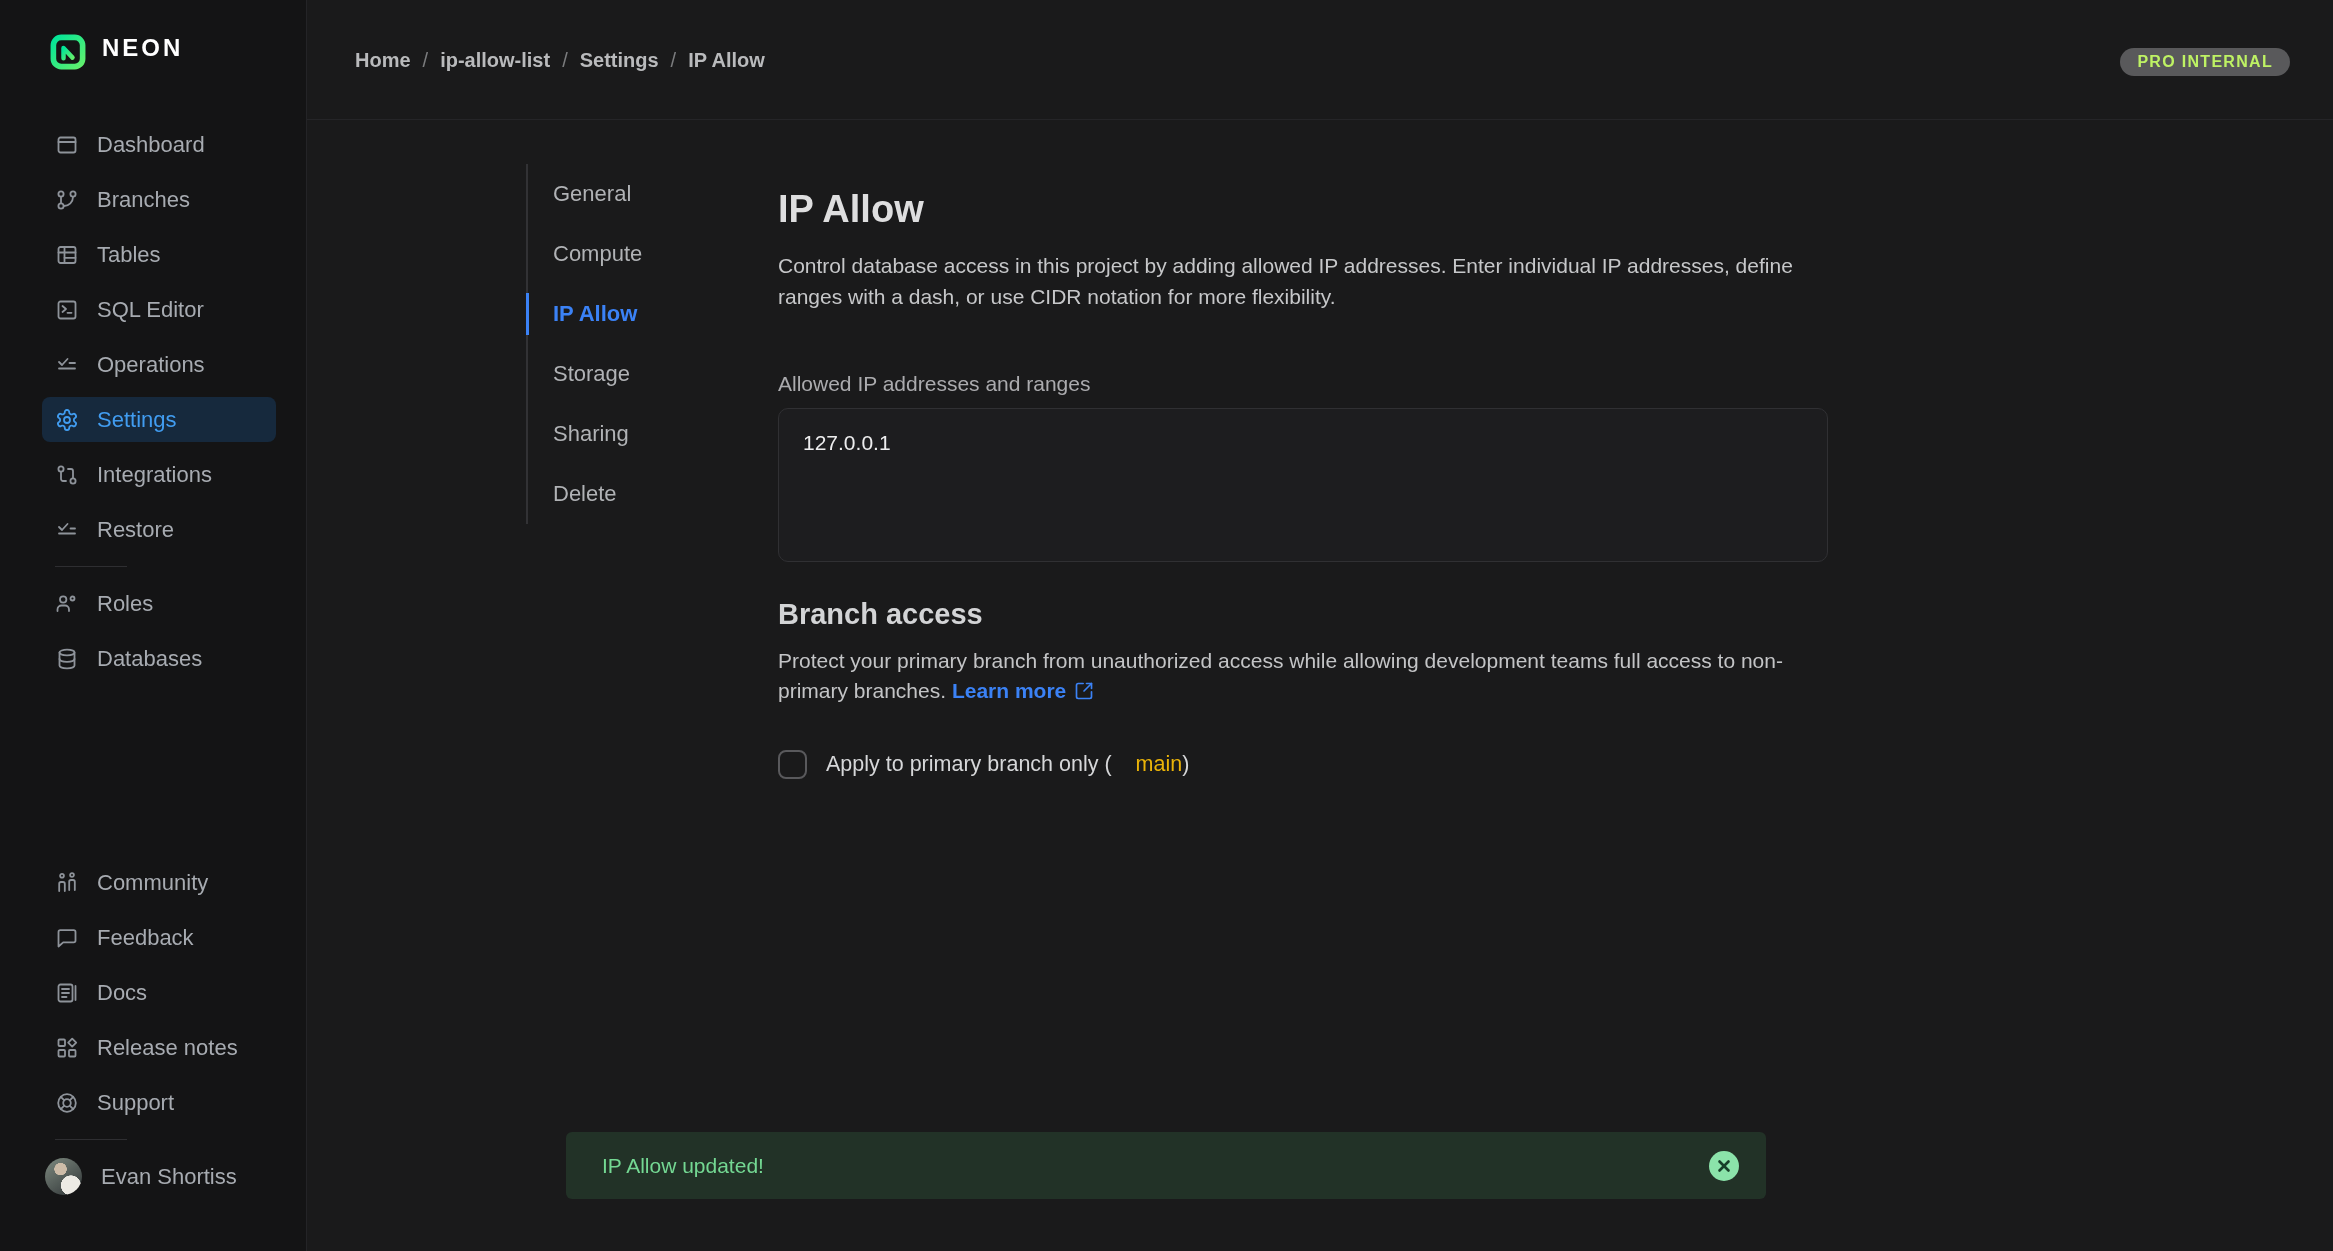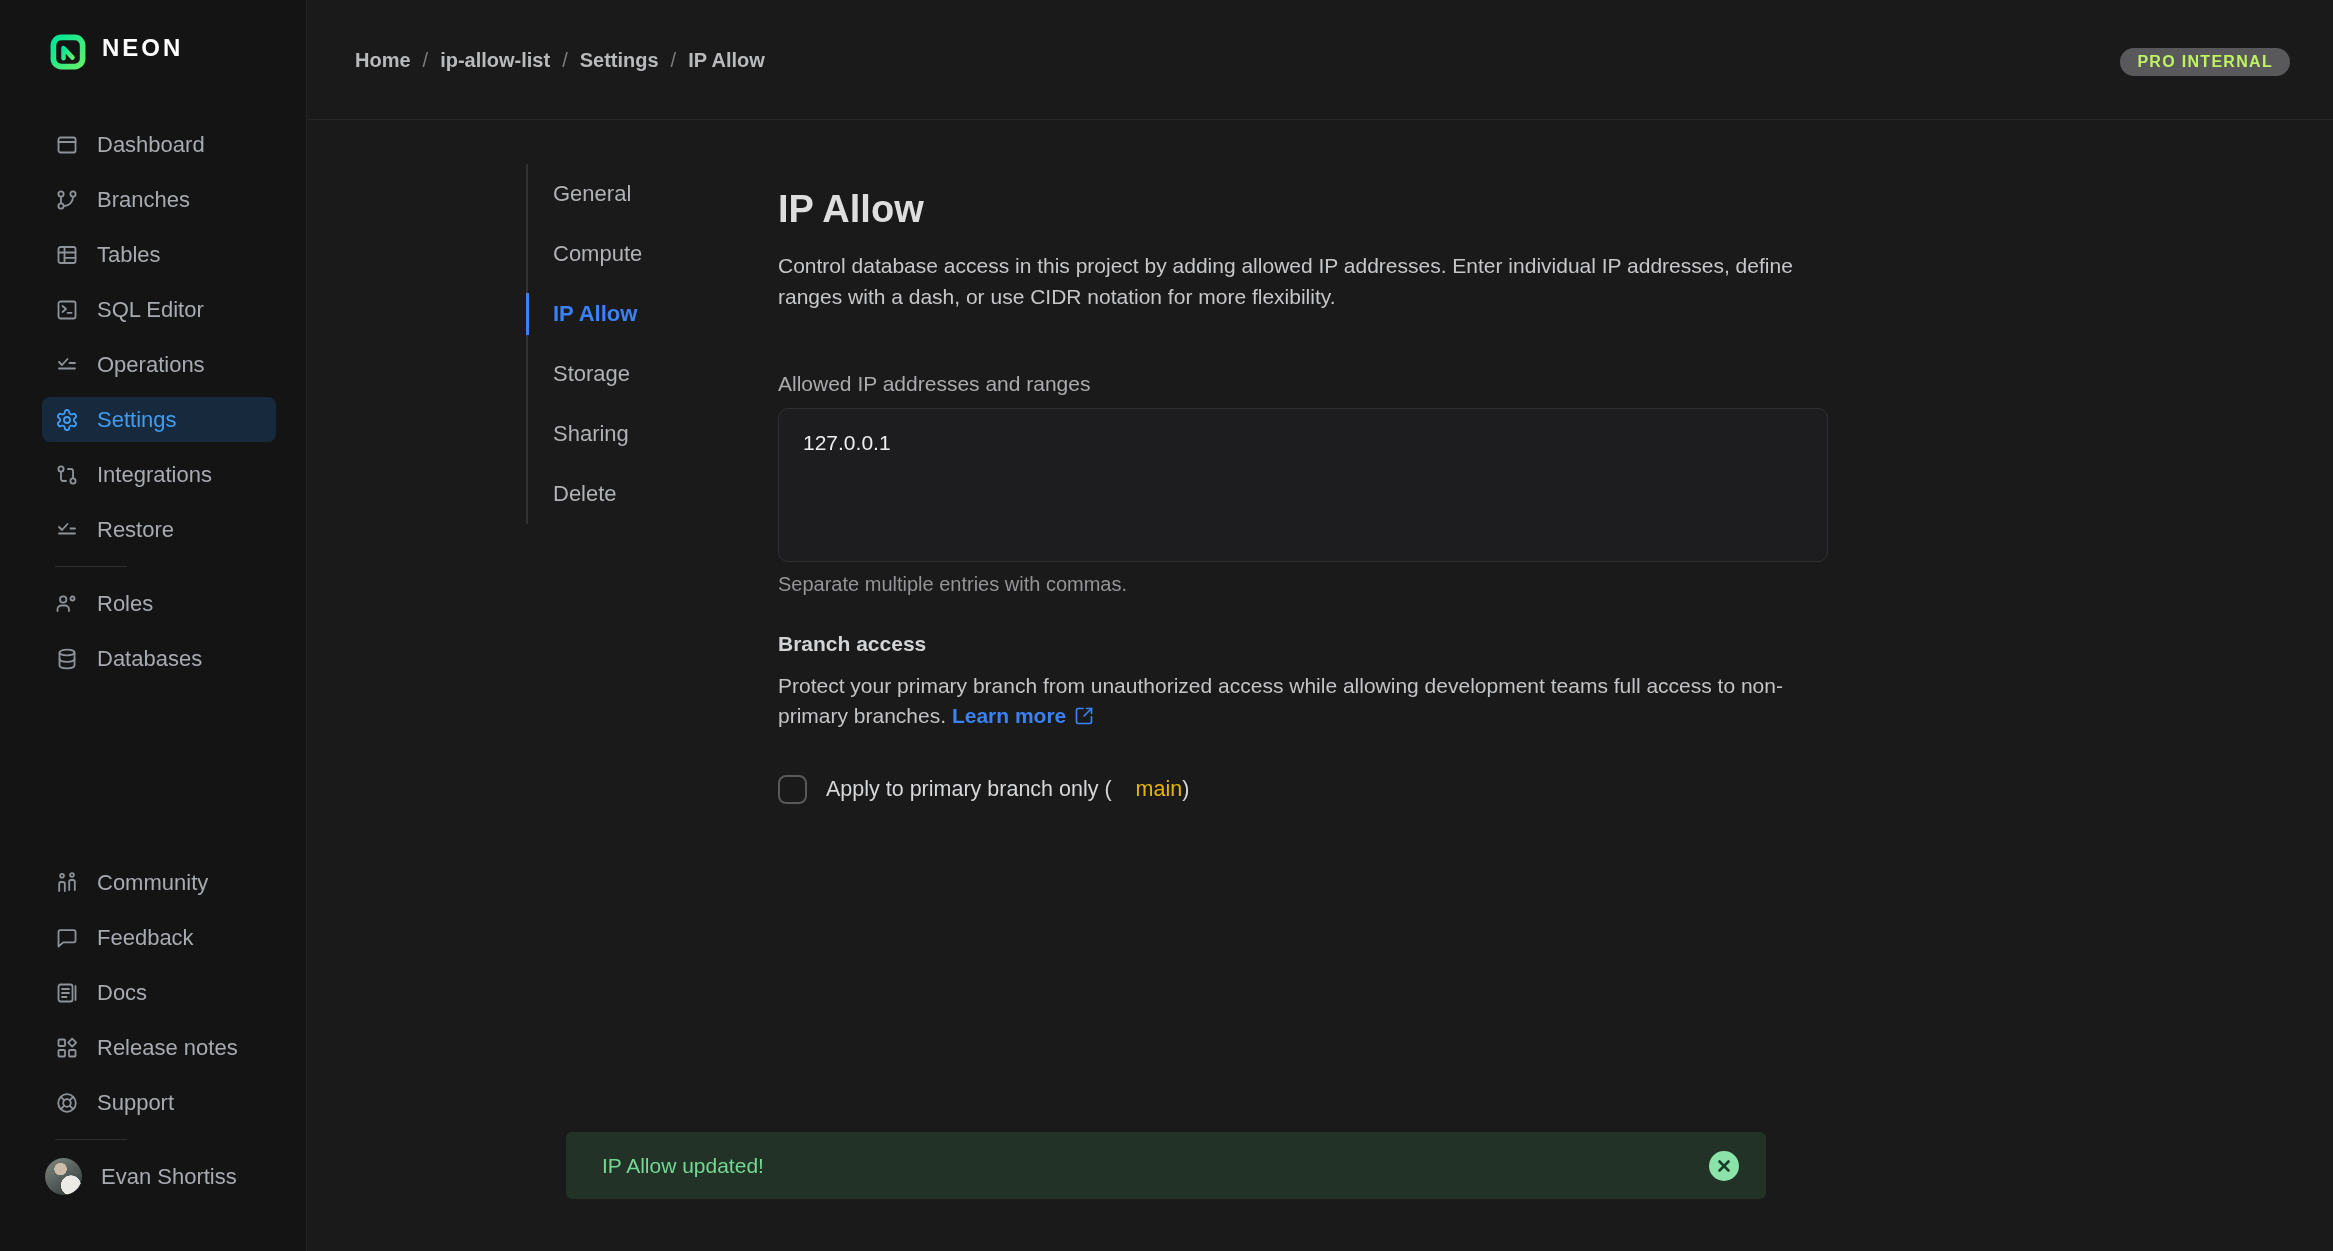--- a/index.html
+++ b/index.html
@@ -78,21 +78,21 @@
 
   .field-label { margin-top:60px; font-size:21px; color:#ababae; }
   .ip-textarea {
     margin-top:12px; width:100%; height:154px; resize:none;
     background:#1d1d1f; border:1px solid #303033; border-radius:10px;
     padding:22px 24px; font-family:"Liberation Sans", sans-serif;
     font-size:21px; color:#ededee; outline:none; display:block;
   }
   .field-helper { margin-top:11px; font-size:20px; color:#949497; }
 
-  .section-title { margin-top:36px; font-size:21px; font-weight:700; color:#d3d4d6; }
+  .section-title { margin-top:36px; font-size:29px; font-weight:700; color:#d3d4d6; }
   .section-desc { margin-top:15px; font-size:21px; line-height:30px; color:#c3c4c6; }
   .inline-link { color:#3b82f6; font-weight:600; text-decoration:none; cursor:pointer; white-space:nowrap; }
   .ext-ico { display:inline-block; vertical-align:-3px; margin-left:8px; color:#3b82f6; }
 
   .checkbox-row { margin-top:44px; display:flex; align-items:center; gap:19px; }
   .checkbox {
     width:29px; height:29px; border:2px solid #59595c; border-radius:8px;
     background:transparent; cursor:pointer; flex:0 0 auto;
   }
   .checkbox-label { font-size:21.5px; font-weight:500; color:#d6d7d9; }
@@ -347,21 +347,20 @@
       </div>
   </div>
 </nav>
 
 <main class="content">
   <h1 class="page-title">IP Allow</h1>
   <p class="page-intro">Control database access in this project by adding allowed IP addresses. Enter individual IP addresses, define ranges with a dash, or use CIDR notation for more flexibility.</p>
 
   <div class="field-label">Allowed IP addresses and ranges</div>
   <textarea class="ip-textarea" spellcheck="false" style="">127.0.0.1</textarea>
-  <div class="field-helper">Separate multiple entries with commas.</div>
 
   <h2 class="section-title">Branch access</h2>
   <p class="section-desc"><span>Protect your primary branch from unauthorized access while allowing development teams full access to non-primary branches.</span>
     <a class="inline-link"><span>Learn more</span><span class="ext-ico"><svg width="20" height="20" viewBox="0 0 24 24" fill="none" stroke="currentColor" stroke-width="2" stroke-linecap="round" stroke-linejoin="round">
             <path d="M21 13v6a2 2 0 0 1-2 2H5a2 2 0 0 1-2-2V5a2 2 0 0 1 2-2h6"></path>
             <path d="m21 3-9 9"></path>
             <path d="M15 3h6v6"></path>
           </svg></span></a>
   </p>
 

